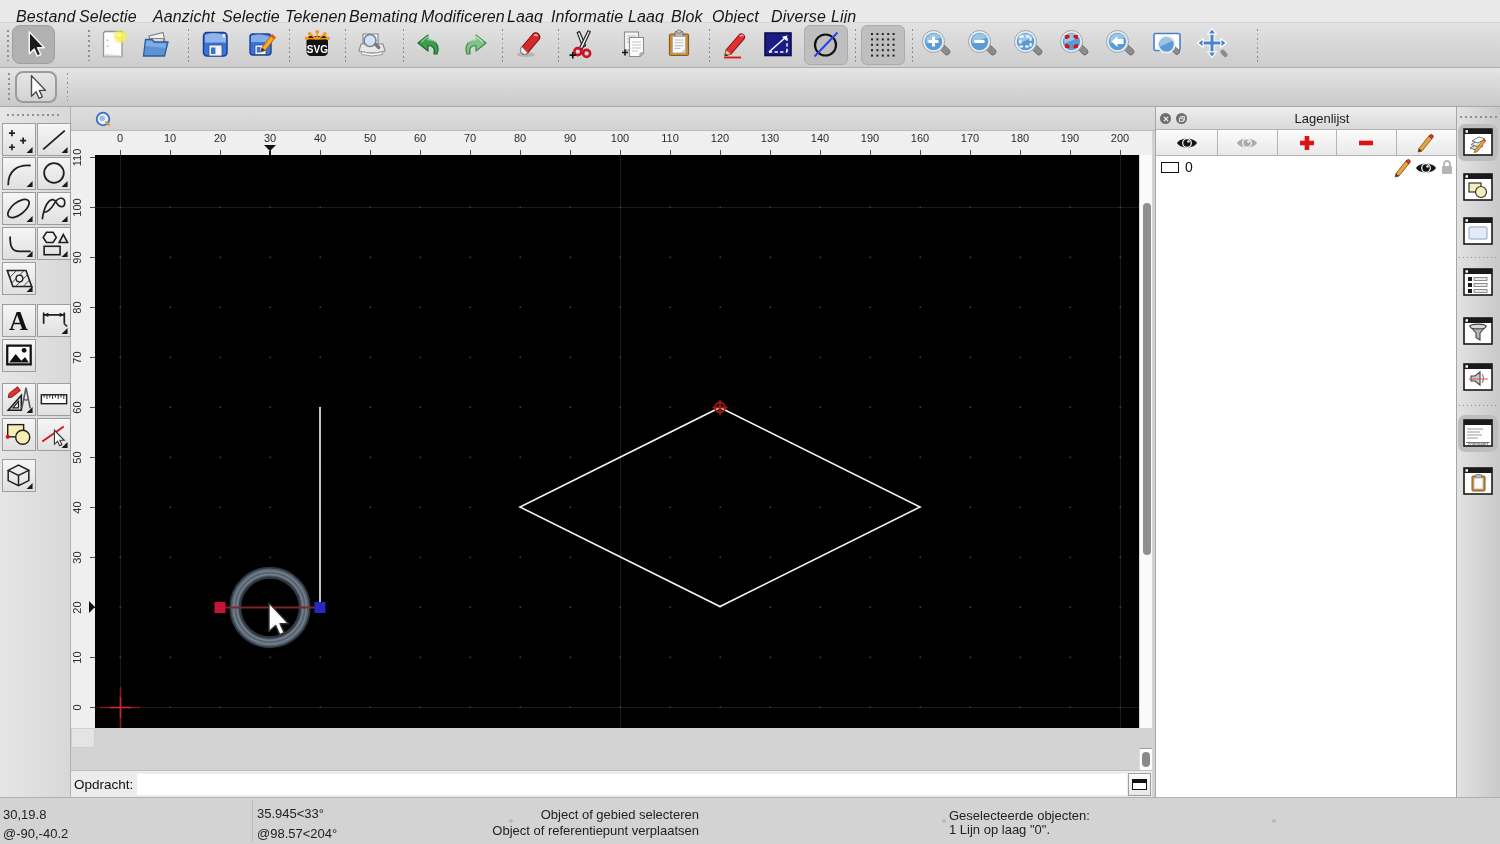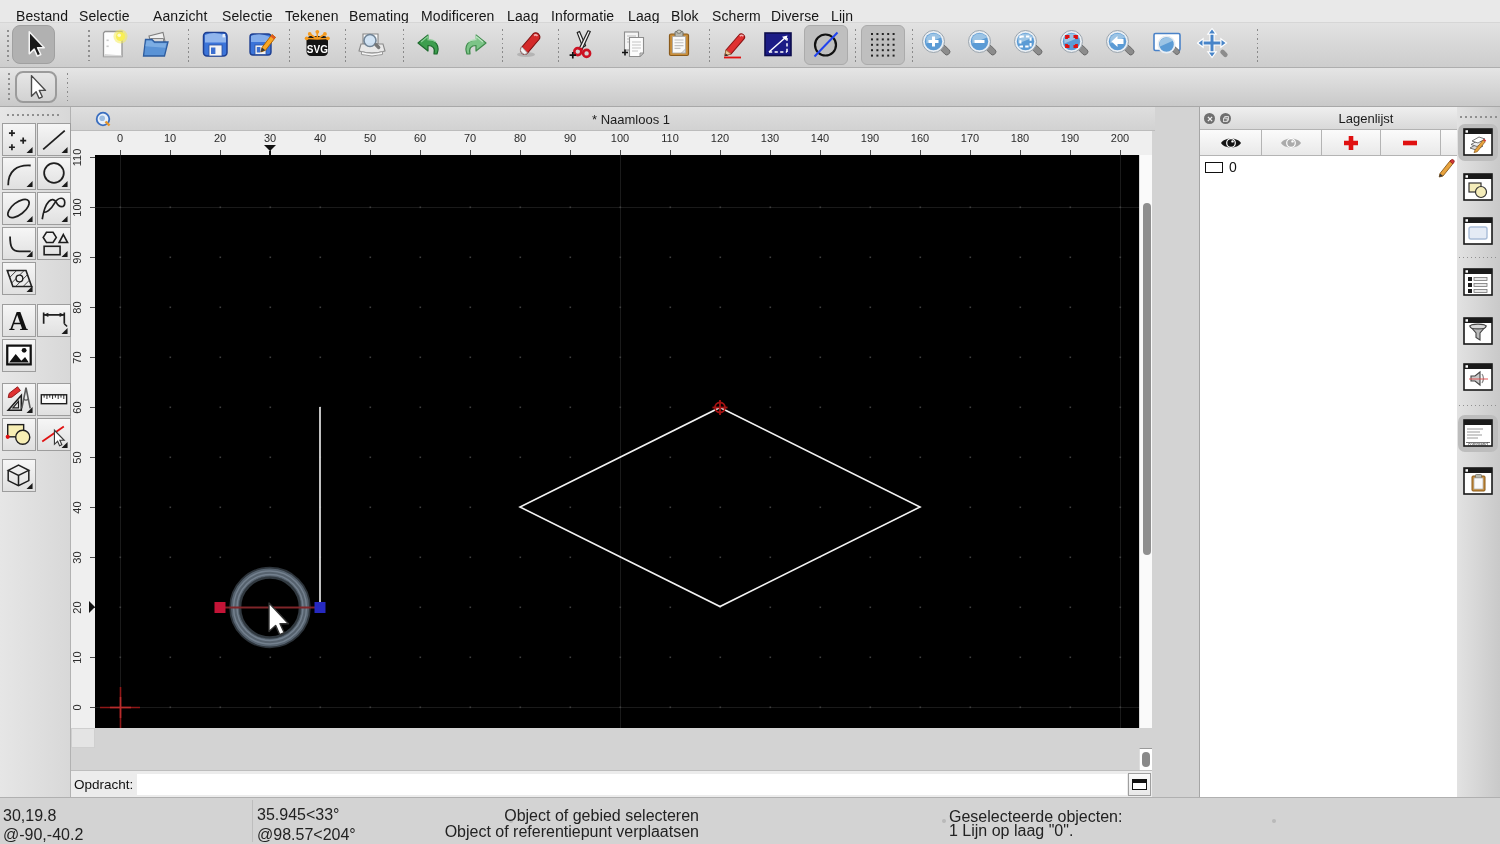--- a/index.html
+++ b/index.html
@@ -1,20 +1,20 @@
 <!DOCTYPE html>
 <html><head><meta charset="utf-8">
 <style>
 * { margin:0; padding:0; box-sizing:border-box; }
 html,body { width:1500px; height:844px; overflow:hidden; }
 body { font-family:"Liberation Sans", sans-serif; }
 #app { position:relative; width:1500px; height:844px; background:#d3d3d3; }
 .abs { position:absolute; }
 .menubar { left:0; top:0; width:1500px; height:23px; background:#e9e9e9; border-bottom:1px solid #d6d6d6; }
-.menubar span { position:absolute; top:8px; font-size:14px; color:#161616; letter-spacing:0.1px; }
+.menubar span { position:absolute; top:8px; font-size:16px; color:#161616; letter-spacing:0.1px;font-style:italic; }
 .tb1 { left:0; top:23px; width:1500px; height:45px; background:linear-gradient(#e2e2e2,#cdcdcd); border-bottom:1px solid #aeaeae; }
 .tb2 { left:0; top:68px; width:1500px; height:39px; background:linear-gradient(#e5e5e5,#c9c9c9); border-bottom:1px solid #a8a8a8; }
 .vdots { width:2px; background-image:repeating-linear-gradient(to bottom,#8f8f8f 0 2px,transparent 2px 5px); }
 .vsep { width:1px; background-image:repeating-linear-gradient(to bottom,#8a8a8a 0 1.5px,transparent 1.5px 4.5px); }
 .hdots { height:2px; background-image:repeating-linear-gradient(to right,#8f8f8f 0 2px,transparent 2px 5px); }
 .pressed { background:#bfbfbf; border:1px solid #ababab; border-radius:6px; }
 .palette { left:0; top:107px; width:71px; height:690px; background:linear-gradient(to right,#e6e6e6,#d8d8d8); border-right:1px solid #b2b2b2; }
 .pbtn { position:absolute; width:34px; height:33px; background:linear-gradient(#f6f6f6,#e0e0e0); border:1px solid #9d9d9d; }
 .tabbar { left:71px; top:107px; width:1084px; height:24px; background:linear-gradient(#dedede,#d2d2d2); border-bottom:1px solid #bcbcbc; }
 .tabtitle { position:absolute; left:0; width:100%; text-align:center; top:5px; font-size:13px; color:#1c1c1c; }
@@ -23,43 +23,43 @@
 .hruler .tick { position:absolute; bottom:0; width:1px; height:5px; background:#4a4a4a; }
 .vruler { left:71px; top:155px; width:24px; height:573px; background:#efefef; }
 .vruler .num { position:absolute; left:-5px; font-size:11px; color:#2c2c2c; transform:rotate(-90deg); transform-origin:center; width:22px; height:13px; line-height:13px; text-align:center; }
 .vruler .tick { position:absolute; right:0; height:1px; width:5px; background:#4a4a4a; }
 .vscroll { left:1139px; top:155px; width:13px; height:573px; background:#fafafa; border-left:1px solid #d9d9d9; }
 .hscrollrow { left:95px; top:728px; width:1057px; height:20px; background:#f7f7f7; }
 .corner { left:71px; top:728px; width:24px; height:20px; background:#e4e4e4; border:1px solid #cfcfcf; }
 .histrow { left:71px; top:748px; width:1068px; height:22px; background:#ffffff; border-top:1px solid #9a9a9a; }
 .histscroll { left:1139px; top:748px; width:13px; height:22px; background:#ffffff; border-top:1px solid #9a9a9a; border-left:1px solid #dddddd; }
 .inputrow { left:71px; top:770px; width:1081px; height:27px; background:#ececec; border-top:1px solid #bdbdbd; }
-.panel { left:1155px; top:107px; width:302px; height:690px; background:#ffffff; border-left:1px solid #a6a6a6; border-right:1px solid #a6a6a6;margin-left:44px; }
+.panel { left:1155px; top:107px; width:302px; height:690px; background:#ffffff; border-left:1px solid #a6a6a6; border-right:1px solid #a6a6a6; }
 .ptitle { position:absolute; left:0; top:0; width:100%; height:23px; background:linear-gradient(#efefef,#d9d9d9); border-bottom:1px solid #b3b3b3; }
 .ptoolbar { position:absolute; left:0; top:23px; width:100%; height:26px; background:linear-gradient(#fbfbfb,#e9e9e9); border-bottom:1px solid #b4b4b4; }
 .rightstrip { left:1457px; top:107px; width:43px; height:690px; background:linear-gradient(to right,#e2e2e2,#c9c9c9); }
-.statusbar { left:0; top:797px; width:1500px; height:47px; background:#d3d3d3; border-top:1px solid #b0b0b0; font-size:16px; color:#222222; }
+.statusbar { left:0; top:797px; width:1500px; height:47px; background:#d3d3d3; border-top:1px solid #b0b0b0; font-size:13px; color:#222222; }
 .statusbar div { position:absolute; white-space:nowrap; }
 .dockbg { position:absolute; left:1px; width:40px; background:#bdbdbd; border-radius:7px; }
 </style></head><body>
 <div id="app">
 
 <div class="abs menubar">
 <span style="left:16px">Bestand</span>
 <span style="left:79px">Selectie</span>
 <span style="left:153px">Aanzicht</span>
 <span style="left:222px">Selectie</span>
 <span style="left:285px">Tekenen</span>
 <span style="left:349px">Bemating</span>
 <span style="left:421px">Modificeren</span>
 <span style="left:507px">Laag</span>
 <span style="left:551px">Informatie</span>
 <span style="left:628px">Laag</span>
 <span style="left:671px">Blok</span>
-<span style="left:712px">Scherm</span>
+<span style="left:712px">Object</span>
 <span style="left:771px">Diverse</span>
 <span style="left:831px">Lijn</span>
 </div>
 <div class="abs tb1">
 <div class="abs vdots" style="left:7px;top:7px;height:31px"></div>
 <div class="abs" style="left:12px;top:2px;width:43px;height:39px;background:#b1b1b1;border:1px solid #a0a0a0;border-radius:8px"></div>
 <svg class="abs" style="left:18px;top:6px" width="30" height="30" viewBox="0 0 32 32">
         <path d="M12,3 L12,26.5 L17.3,21.5 L20.6,28.9 L24.3,27.2 L20.9,19.9 L28,19.9 Z" fill="#1a1a1a" stroke="#f5f5f5" stroke-width="1.6" stroke-linejoin="round"></path>
       </svg>
 <div class="abs vdots" style="left:88px;top:7px;height:31px"></div>
@@ -391,21 +391,20 @@
         <path d="M17,12 L17,27 L20.4,23.8 L22.5,28.5 L24.9,27.4 L22.8,22.7 L27.4,22.7 Z" fill="#ffffff" stroke="#3a3a3a" stroke-width="1.2"></path>
         <path d="M31,24.5 V31 H24.5 Z" fill="#1a1a1a"></path>
       </svg>
 <div class="pbtn" style="left:1.5px;top:351.5px"></div>
 <svg class="abs" style="left:2.5px;top:352.5px" width="31" height="30" viewBox="0 0 32 32">
         <path d="M5,11 L16,5.5 L27,11 L16,16.5 Z M5,11 V22 L16,27.5 L27,22 V11 M16,16.5 V27.5" fill="none" stroke="#1f1f1f" stroke-width="1.6"></path>
         <path d="M31,24.5 V31 H24.5 Z" fill="#1a1a1a"></path>
       </svg>
 </div>
 <div class="abs tabbar">
-<div class="tabtitle" style="padding-left:36px">* Naamloos 1</div>
 <svg class="abs" style="left:24px;top:4px" width="16" height="16" viewBox="0 0 16 16">
         <circle cx="8" cy="8" r="6.3" fill="#e8f0fa" stroke="#3a6ebf" stroke-width="1.8"></circle>
         <circle cx="7.2" cy="7.2" r="2.8" fill="#9cbce0"></circle>
         <path d="M10.5,10.5 L14.5,14.5" stroke="#e8962a" stroke-width="2.4"></path>
       </svg>
 </div>
 <div class="abs hruler">
 <div class="num" style="left:49px">0</div>
 <div class="tick" style="left:49px"></div>
 <div class="num" style="left:99px">10</div>

